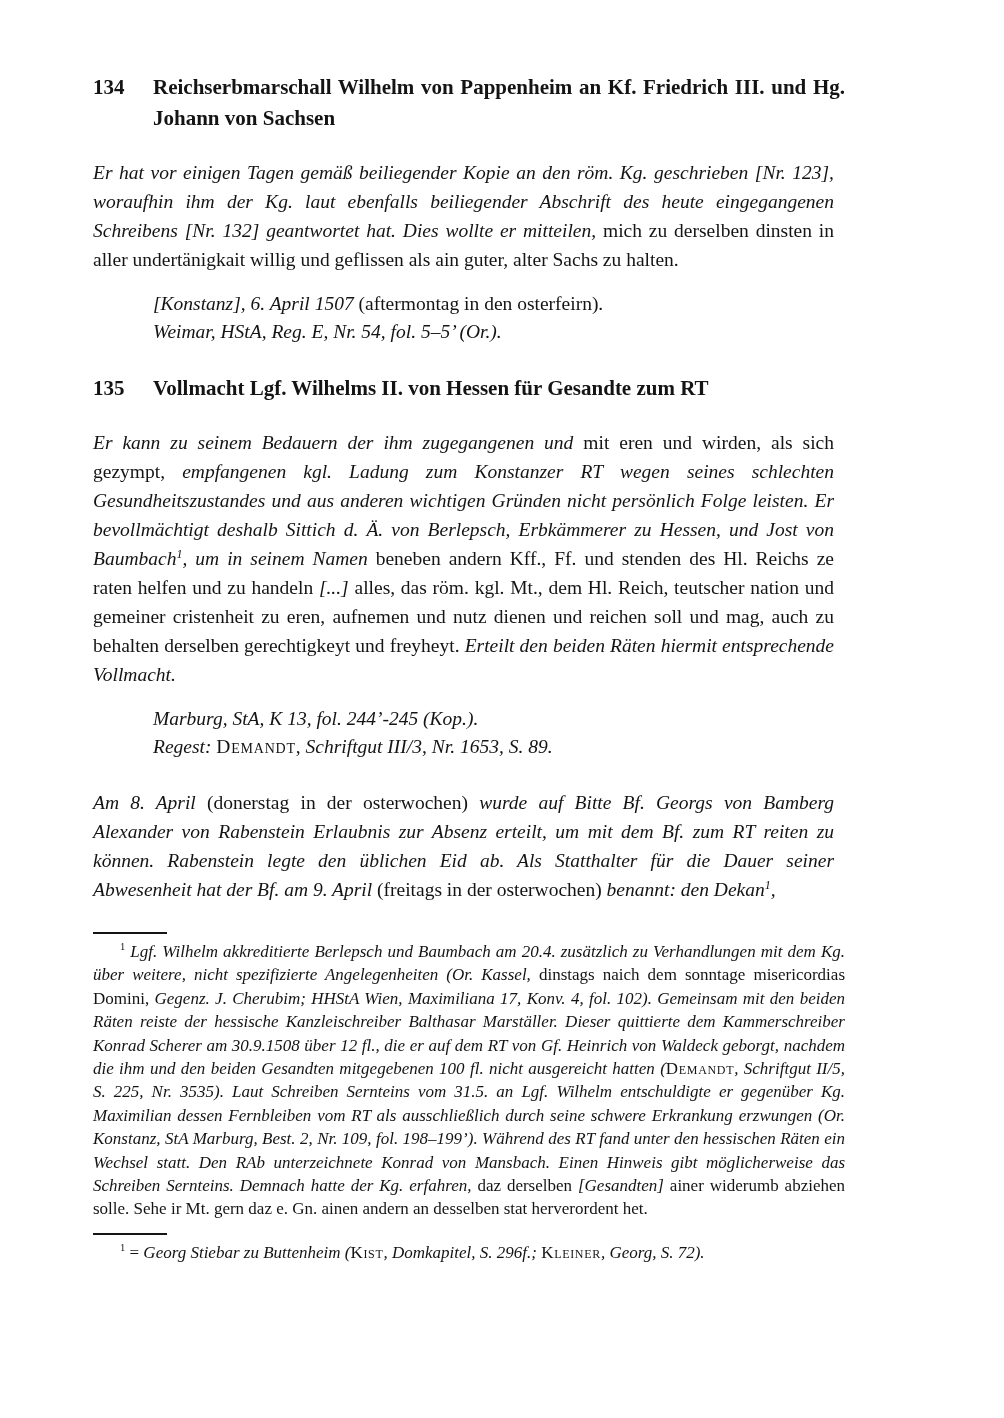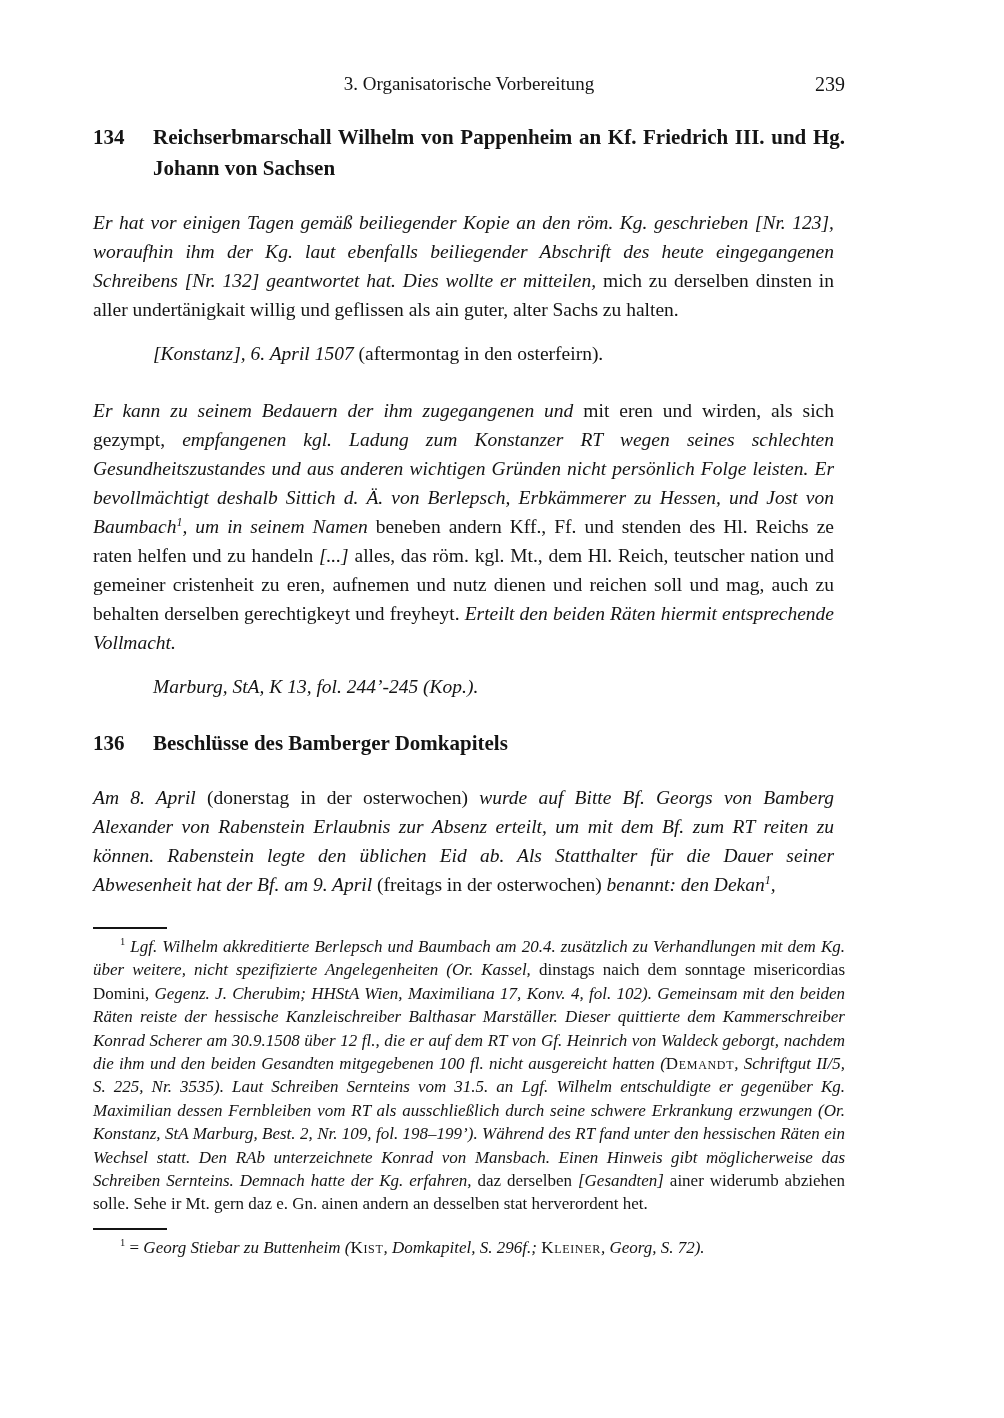--- a/index.html
+++ b/index.html
@@ -76,48 +76,46 @@
   .seg-r  { font-style: normal; }
   .seg-sc { font-style: normal; font-variant: small-caps; letter-spacing: 0.04em; }
   .seg-sup-i { font-style: italic; vertical-align: super; font-size: 0.62em; line-height: 0; }
   .seg-sup-r { font-style: normal; vertical-align: super; font-size: 0.62em; line-height: 0; }
 </style>
 </head>
 <body>
 
 <div class="page">
 
-  <header class="running-head">
-    <span class="rh-title">3. Organisatorische Vorbereitung</span>
-    <span class="rh-page">239</span>
-  </header>
 
   <section class="entry">
     <h2 class="entry-heading">
       <span class="entry-number">134</span>
       <span class="entry-title">Reichserbmarschall Wilhelm von Pappenheim an Kf. Friedrich III. und Hg. Johann von Sachsen</span>
     </h2>
     <p class="entry-body"><span class="seg-i">Er hat vor einigen Tagen gemäß beiliegender Kopie an den röm. Kg. geschrieben [Nr. 123], woraufhin ihm der Kg. laut ebenfalls beiliegender Abschrift des heute eingegangenen Schreibens [Nr. 132] geantwortet hat. Dies wollte er mitteilen, </span><span class="seg-r">mich zu derselben dinsten in aller undertänigkait willig und geflissen als ain guter, alter Sachs zu halten.</span></p>
     <div class="entry-sources">
       <div class="source-line"><span class="seg-i">[Konstanz], 6. April 1507 </span><span class="seg-r">(aftermontag in den osterfeirn).</span></div>
-    </div>
-  </section>
-
-  <section class="entry">
-    <p class="entry-body"><span class="seg-i">Er kann zu seinem Bedauern der ihm zugegangenen und </span><span class="seg-r">mit eren und wirden, als sich gezympt, </span><span class="seg-i">empfangenen kgl. Ladung zum Konstanzer RT wegen seines schlechten Gesundheitszustandes und aus anderen wichtigen Gründen nicht persönlich Folge leisten. Er bevollmächtigt deshalb Sittich d. Ä. von Berlepsch, Erbkämmerer zu Hessen, und Jost von Baumbach</span><span class="seg-sup-i">1</span><span class="seg-i">, um in seinem Namen </span><span class="seg-r">beneben andern Kff., Ff. und stenden des Hl. Reichs ze raten helfen und zu handeln </span><span class="seg-i">[...] </span><span class="seg-r">alles, das röm. kgl. Mt., dem Hl. Reich, teutscher nation und gemeiner cristenheit zu eren, aufnemen und nutz dienen und reichen soll und mag, auch zu behalten derselben gerechtigkeyt und freyheyt. </span><span class="seg-i">Erteilt den beiden Räten hiermit entsprechende Vollmacht.</span></p>
-    <div class="entry-sources">
-      <div class="source-line"><span class="seg-i">Marburg, StA, K 13, fol. 244’-245 (Kop.).</span></div>
+      <div class="source-line"><span class="seg-i">Weimar, HStA, Reg. E, Nr. 54, fol. 5–5’ (Or.).</span></div>
     </div>
   </section>
 
   <section class="entry">
     <h2 class="entry-heading">
-      <span class="entry-number">136</span>
-      <span class="entry-title">Beschlüsse des Bamberger Domkapitels</span>
+      <span class="entry-number">135</span>
+      <span class="entry-title">Vollmacht Lgf. Wilhelms II. von Hessen für Gesandte zum RT</span>
     </h2>
+    <p class="entry-body"><span class="seg-i">Er kann zu seinem Bedauern der ihm zugegangenen und </span><span class="seg-r">mit eren und wirden, als sich gezympt, </span><span class="seg-i">empfangenen kgl. Ladung zum Konstanzer RT wegen seines schlechten Gesundheitszustandes und aus anderen wichtigen Gründen nicht persönlich Folge leisten. Er bevollmächtigt deshalb Sittich d. Ä. von Berlepsch, Erbkämmerer zu Hessen, und Jost von Baumbach</span><span class="seg-sup-i">1</span><span class="seg-i">, um in seinem Namen </span><span class="seg-r">beneben andern Kff., Ff. und stenden des Hl. Reichs ze raten helfen und zu handeln </span><span class="seg-i">[...] </span><span class="seg-r">alles, das röm. kgl. Mt., dem Hl. Reich, teutscher nation und gemeiner cristenheit zu eren, aufnemen und nutz dienen und reichen soll und mag, auch zu behalten derselben gerechtigkeyt und freyheyt. </span><span class="seg-i">Erteilt den beiden Räten hiermit entsprechende Vollmacht.</span></p>
+    <div class="entry-sources">
+      <div class="source-line"><span class="seg-i">Marburg, StA, K 13, fol. 244’-245 (Kop.).</span></div>
+      <div class="source-line"><span class="seg-i">Regest: </span><span class="seg-sc">Demandt</span><span class="seg-r">, </span><span class="seg-i">Schriftgut III/3, Nr. 1653, S. 89.</span></div>
+    </div>
+  </section>
+
+  <section class="entry">
     <p class="entry-body"><span class="seg-i">Am 8. April </span><span class="seg-r">(donerstag in der osterwochen) </span><span class="seg-i">wurde auf Bitte Bf. Georgs von Bamberg Alexander von Rabenstein Erlaubnis zur Absenz erteilt, um mit dem Bf. zum RT reiten zu können. Rabenstein legte den üblichen Eid ab. Als Statthalter für die Dauer seiner Abwesenheit hat der Bf. am 9. April </span><span class="seg-r">(freitags in der osterwochen) </span><span class="seg-i">benannt: den Dekan</span><span class="seg-sup-i">1</span><span class="seg-i">,</span></p>
   </section>
 
   <div class="footnotes">
     <hr class="footnote-rule">
     <p class="footnote-text"><span class="seg-sup-r">1</span><span class="seg-i"> Lgf. Wilhelm akkreditierte Berlepsch und Baumbach am 20.4. zusätzlich zu Verhandlungen mit dem Kg. über weitere, nicht spezifizierte Angelegenheiten (Or. Kassel, </span><span class="seg-r">dinstags naich dem sonntage misericordias Domini, </span><span class="seg-i">Gegenz. J. Cherubim; HHStA Wien, Maximiliana 17, Konv. 4, fol. 102). Gemeinsam mit den beiden Räten reiste der hessische Kanzleischreiber Balthasar Marställer. Dieser quittierte dem Kammerschreiber Konrad Scherer am 30.9.1508 über 12 fl., die er auf dem RT von Gf. Heinrich von Waldeck geborgt, nachdem die ihm und den beiden Gesandten mitgegebenen 100 fl. nicht ausgereicht hatten (</span><span class="seg-sc">Demandt</span><span class="seg-i">, </span><span class="seg-i">Schriftgut II/5, S. 225, Nr. 3535). Laut Schreiben Sernteins vom 31.5. an Lgf. Wilhelm entschuldigte er gegenüber Kg. Maximilian dessen Fernbleiben vom RT als ausschließlich durch seine schwere Erkrankung erzwungen (Or. Konstanz, StA Marburg, Best. 2, Nr. 109, fol. 198–199’). Während des RT fand unter den hessischen Räten ein Wechsel statt. Den RAb unterzeichnete Konrad von Mansbach. Einen Hinweis gibt möglicherweise das Schreiben Sernteins. Demnach hatte der Kg. erfahren, </span><span class="seg-r">daz derselben </span><span class="seg-i">[Gesandten] </span><span class="seg-r">ainer widerumb abziehen solle. Sehe ir Mt. gern daz e. Gn. ainen andern an desselben stat herverordent het.</span></p>
     <hr class="footnote-rule">
     <p class="footnote-text"><span class="seg-sup-r">1</span><span class="seg-r"> = </span><span class="seg-i">Georg Stiebar zu Buttenheim (</span><span class="seg-sc">Kist</span><span class="seg-i">, </span><span class="seg-i">Domkapitel, S. 296f.; </span><span class="seg-sc">Kleiner</span><span class="seg-i">, </span><span class="seg-i">Georg, S. 72).</span></p>
   </div>
 

